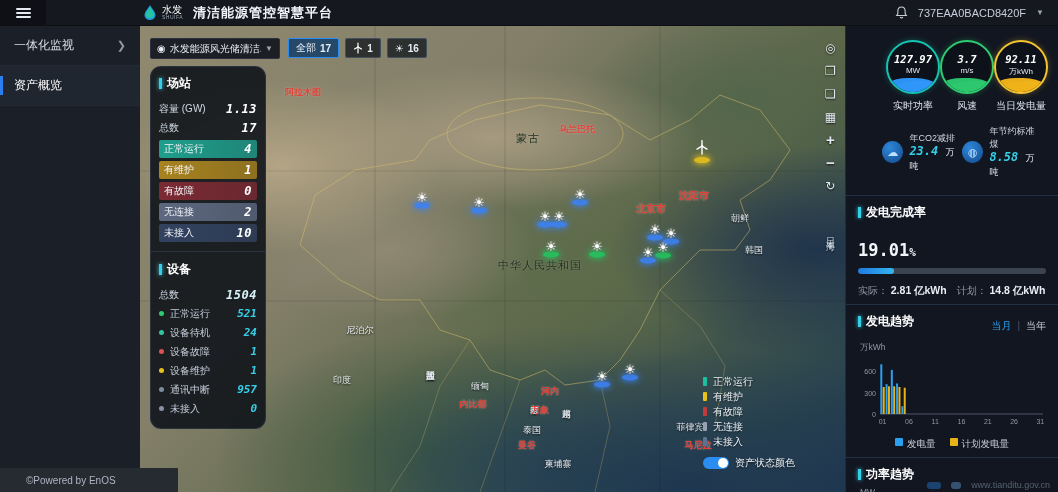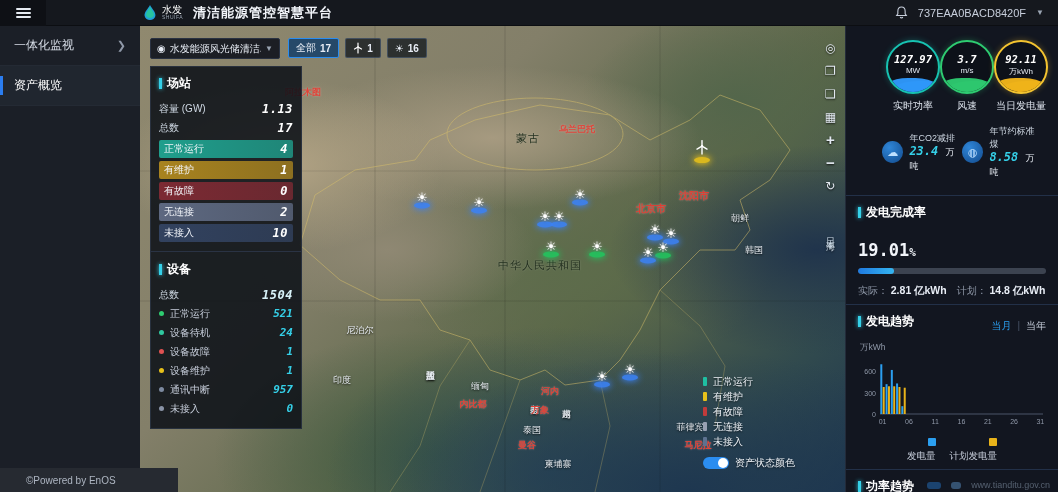--- a/index.html
+++ b/index.html
@@ -70,21 +70,21 @@
   .map-selector .pin { color:#e8edf5; font-size:10px; }
   .map-selector .sel-text { font-size:10px; color:#e8edf5; overflow:hidden; white-space:nowrap; flex:1; }
   .map-selector .caret { margin-left:auto; }
 
   .filters { position:absolute; left:148px; top:12px; display:flex; gap:6px; z-index:22;align-items:flex-end; }
   .chip { height:20px; display:flex; align-items:center; gap:4px; padding:0 7px; background:rgba(10,16,24,.72); border:1px solid rgba(90,110,140,.5); border-radius:2px; font-size:10px; color:#e8edf5; cursor:pointer; }
   .chip.active { background:rgba(20,62,104,.85); border-color:#2b8df0; }
   .chip .cnt { font-weight:bold; font-size:10px; }
   .chip .cicon { font-size:10px; }
 
-  .left-panel { position:absolute; left:10px; top:40px; width:152px; background:rgba(13,17,24,.88); border:1px solid rgba(50,62,82,.6); border-radius:0; padding:8px 8px 10px; z-index:21; }
+  .left-panel { position:absolute; left:10px; top:40px; width:116px; background:rgba(13,17,24,.88); border:1px solid rgba(50,62,82,.6); border-radius:11px; padding:8px 8px 10px; z-index:21; }
   .sec-title { display:flex; align-items:center; gap:5px; font-size:12px; font-weight:bold; color:#fff; margin-bottom:7px; }
   .sec-title::before { content:""; width:3px; height:11px; background:#35d0e8; box-shadow:0 0 4px #35d0e8; }
   .kv-row { display:flex; justify-content:space-between; align-items:center; height:19px; font-size:10px; color:#cfd8e3; }
   .digital { font-family:"DejaVu Sans Mono",monospace; font-style:italic; font-weight:bold; color:#fff; font-size:12px; letter-spacing:.5px; }
   .status-row { display:flex; justify-content:space-between; align-items:center; height:18px; margin:3px 0; padding:0 5px; border-radius:2px; font-size:10px; color:#f2f5fa; }
   .panel-divider { height:1px; background:#2a3344; margin:9px -8px 9px; }
   .dot-row { display:flex; align-items:center; height:19px; font-size:10px; color:#c7cedb; }
   .dot { width:5px; height:5px; border-radius:50%; margin-right:6px; }
   .dot-row .val { margin-left:auto; color:#35d0e8; font-family:"DejaVu Sans Mono",monospace; font-style:italic; font-weight:bold; font-size:11px; }
 
@@ -130,21 +130,21 @@
 
   .pct { font-size:17px; font-weight:bold; color:#f2f5fa; margin:7px 0 8px; font-family:"DejaVu Sans Mono",monospace; }
   .pct small { font-size:11px; }
   .pbar { height:6px; border-radius:3px; background:#3c4350; overflow:hidden; }
   .pbar-fill { height:100%; border-radius:3px; background:linear-gradient(90deg,#1f7ae0,#35b5f0); }
   .comp-stats { display:flex; gap:10px; margin-top:10px; font-size:10px; color:#8f98a8; }
   .comp-stats b { color:#e8edf5; font-size:10.5px; }
 
   .chart-unit { font-size:8.5px; color:#8f98a8; margin:2px 0 0 2px; }
   .chart-legend { display:flex; justify-content:center; gap:14px; font-size:9.5px; color:#c7cedb; margin-top:2px; }
-  .cl-item { display:flex; align-items:flex-end; gap:4px;flex-direction:column; }
+  .cl-item { display:flex; align-items:flex-start; gap:4px; }
   .cl-sq { width:8px; height:8px; border-radius:1px; }
 
   svg text { font-family:"Liberation Sans","DejaVu Sans",sans-serif; }
 </style>
 </head>
 <body>
 
 <div class="app">
 
   <div class="header">

